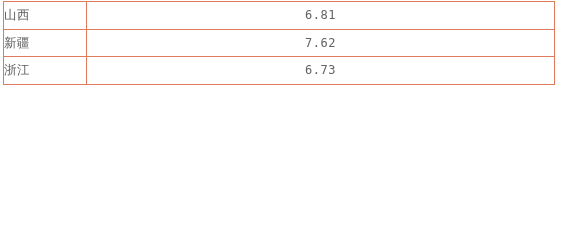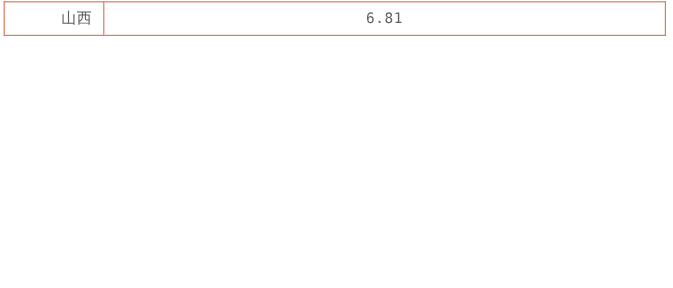--- a/index.html
+++ b/index.html
@@ -27,21 +27,21 @@
   #data-table td {
     border: 1px solid #e07a5c;
     height: 26.5px;
     padding: 0;
     background: #ffffff;
     color: #5d5d5d;
     font-size: 12.5px;
     line-height: 26.5px;
   }
   #data-table td.region-cell {
-    text-align: right;
+    text-align: left;
     padding-right: 9px;
     font-family: "DejaVu Sans", "Liberation Sans", sans-serif;
     font-size: 12.5px;
     letter-spacing: 0.5px;
   }
   #data-table td.value-cell {
     text-align: center;
     font-family: "DejaVu Sans Mono", "Liberation Mono", monospace;
     font-size: 12px;
     color: #626262;
@@ -54,14 +54,22 @@
 <table id="data-table">
   <colgroup>
     <col class="col-region">
     <col class="col-value">
   </colgroup>
   <tbody>
     <tr>
       <td class="region-cell">山西</td>
       <td class="value-cell">6.81</td>
     </tr>
+    <tr>
+      <td class="region-cell">新疆</td>
+      <td class="value-cell">7.62</td>
+    </tr>
+    <tr>
+      <td class="region-cell">浙江</td>
+      <td class="value-cell">6.73</td>
+    </tr>
   </tbody>
 </table>
 
 </body></html>

